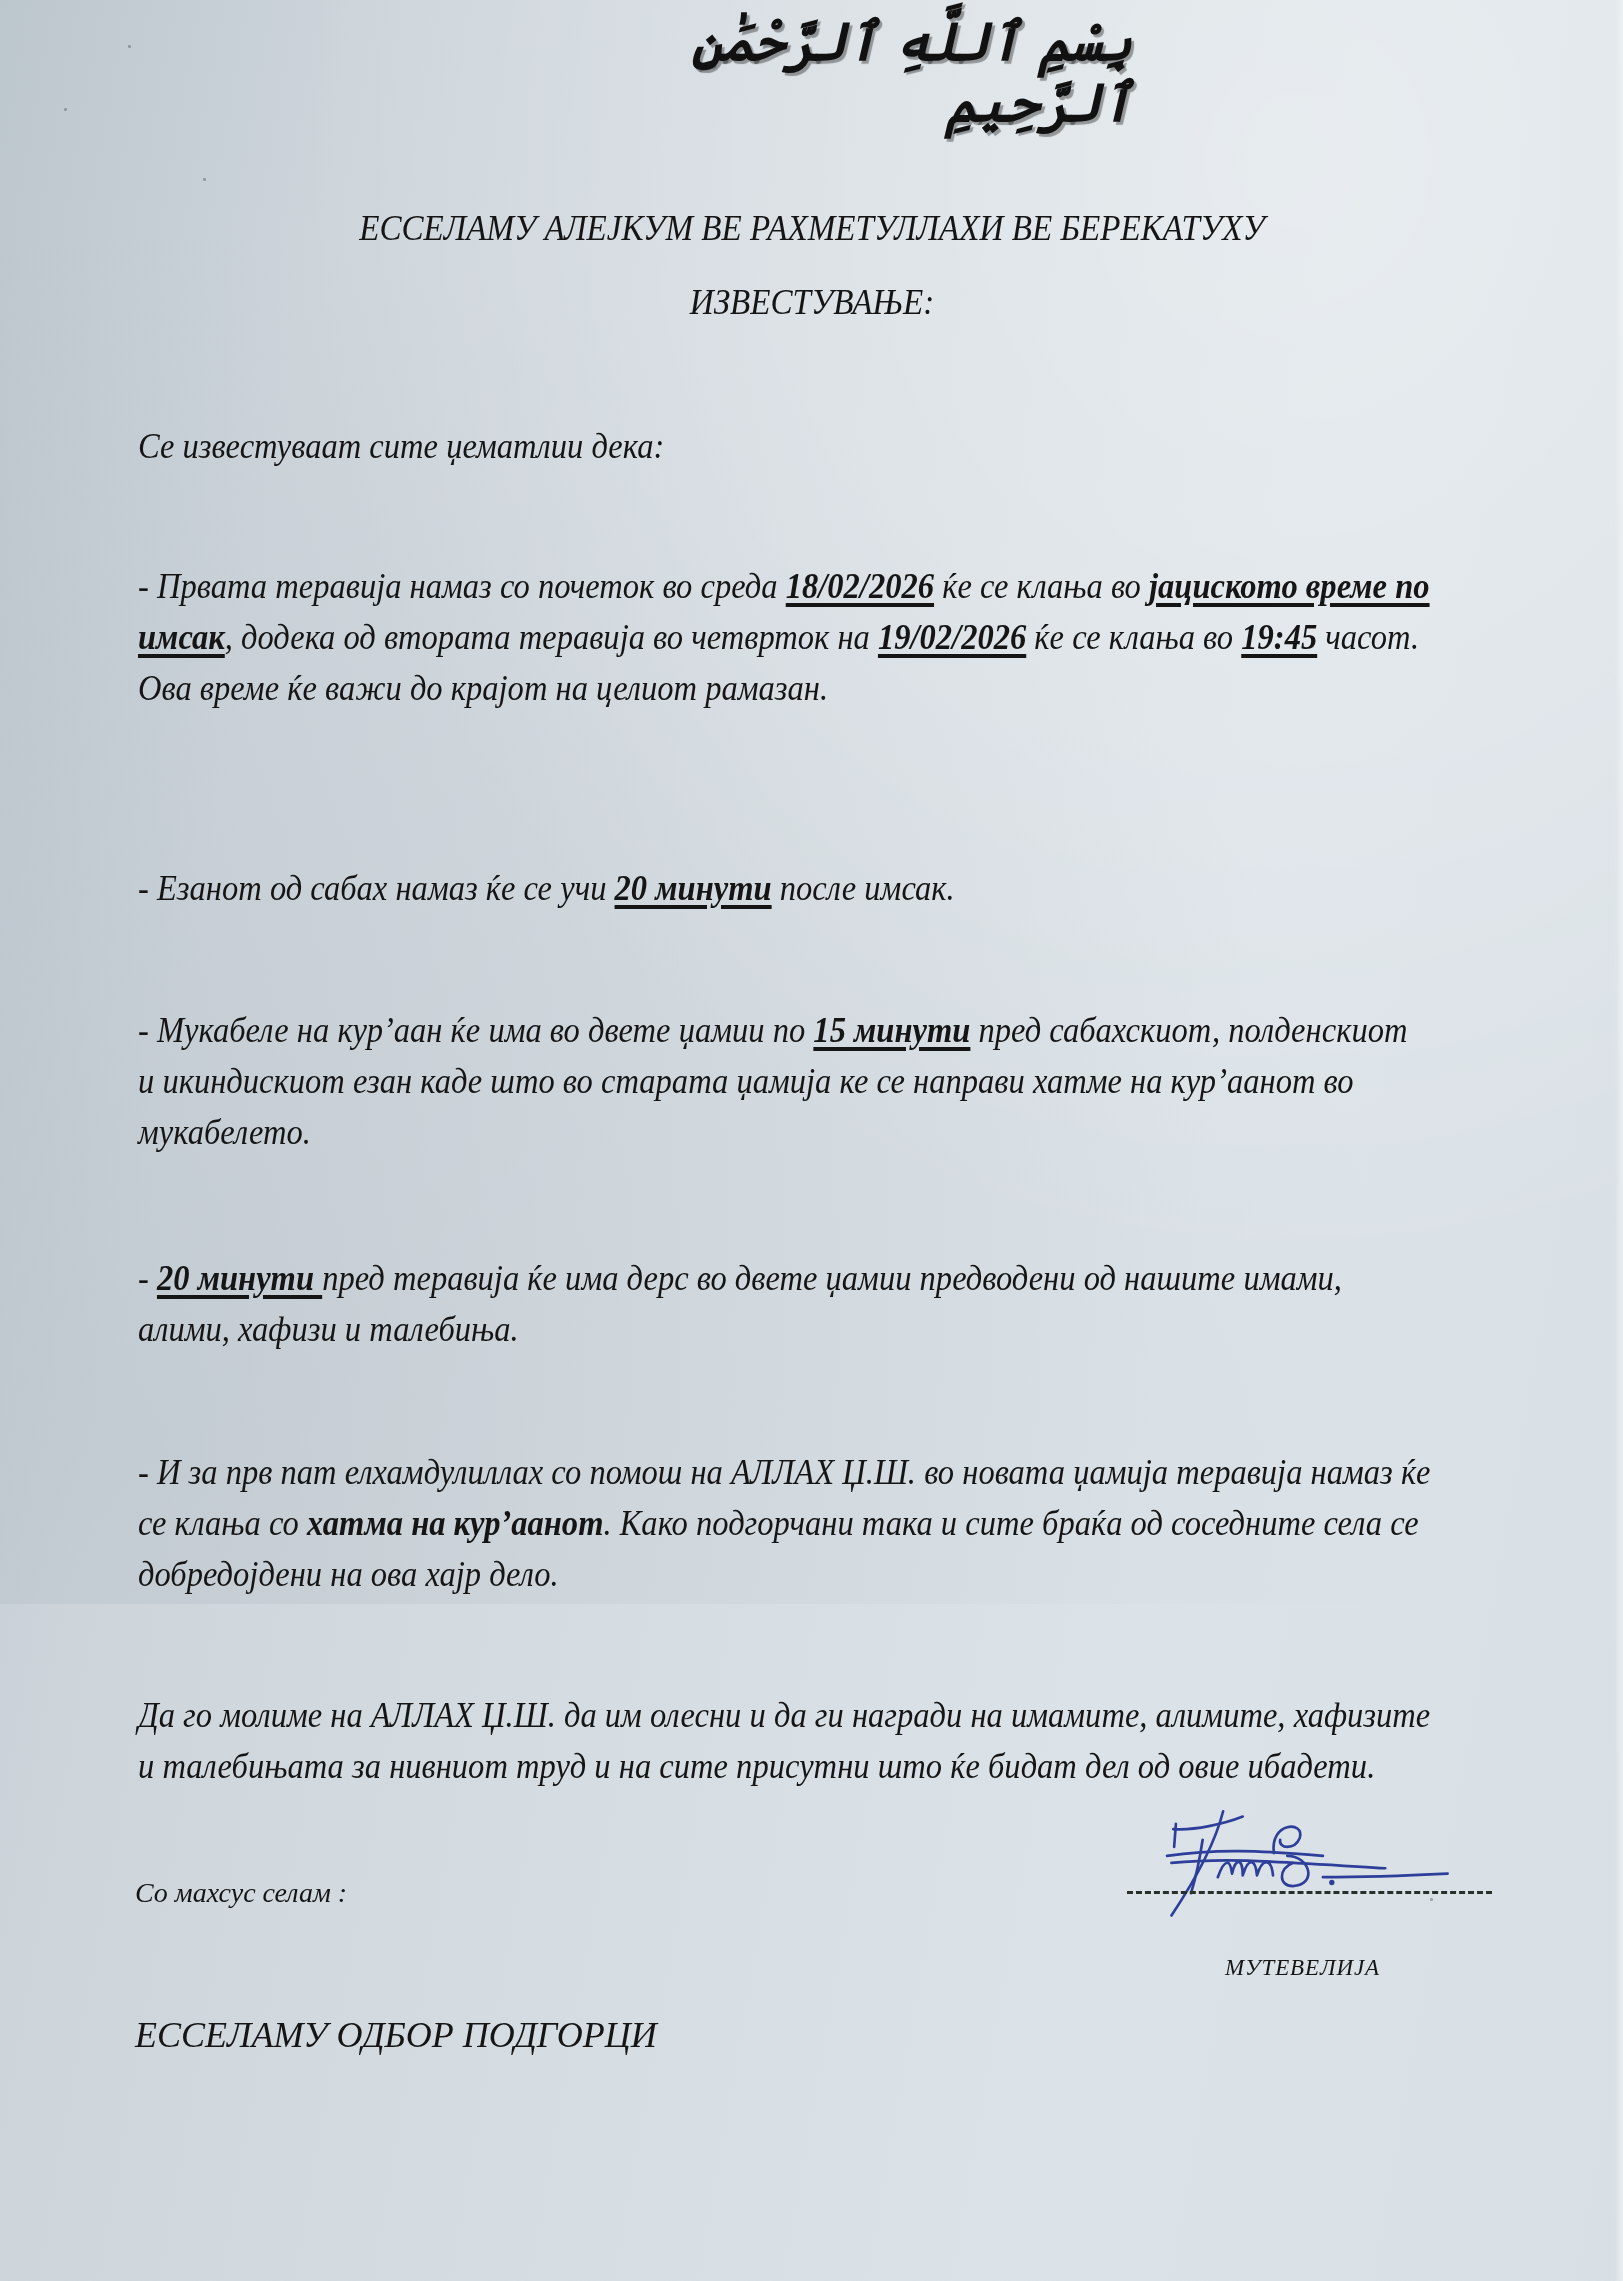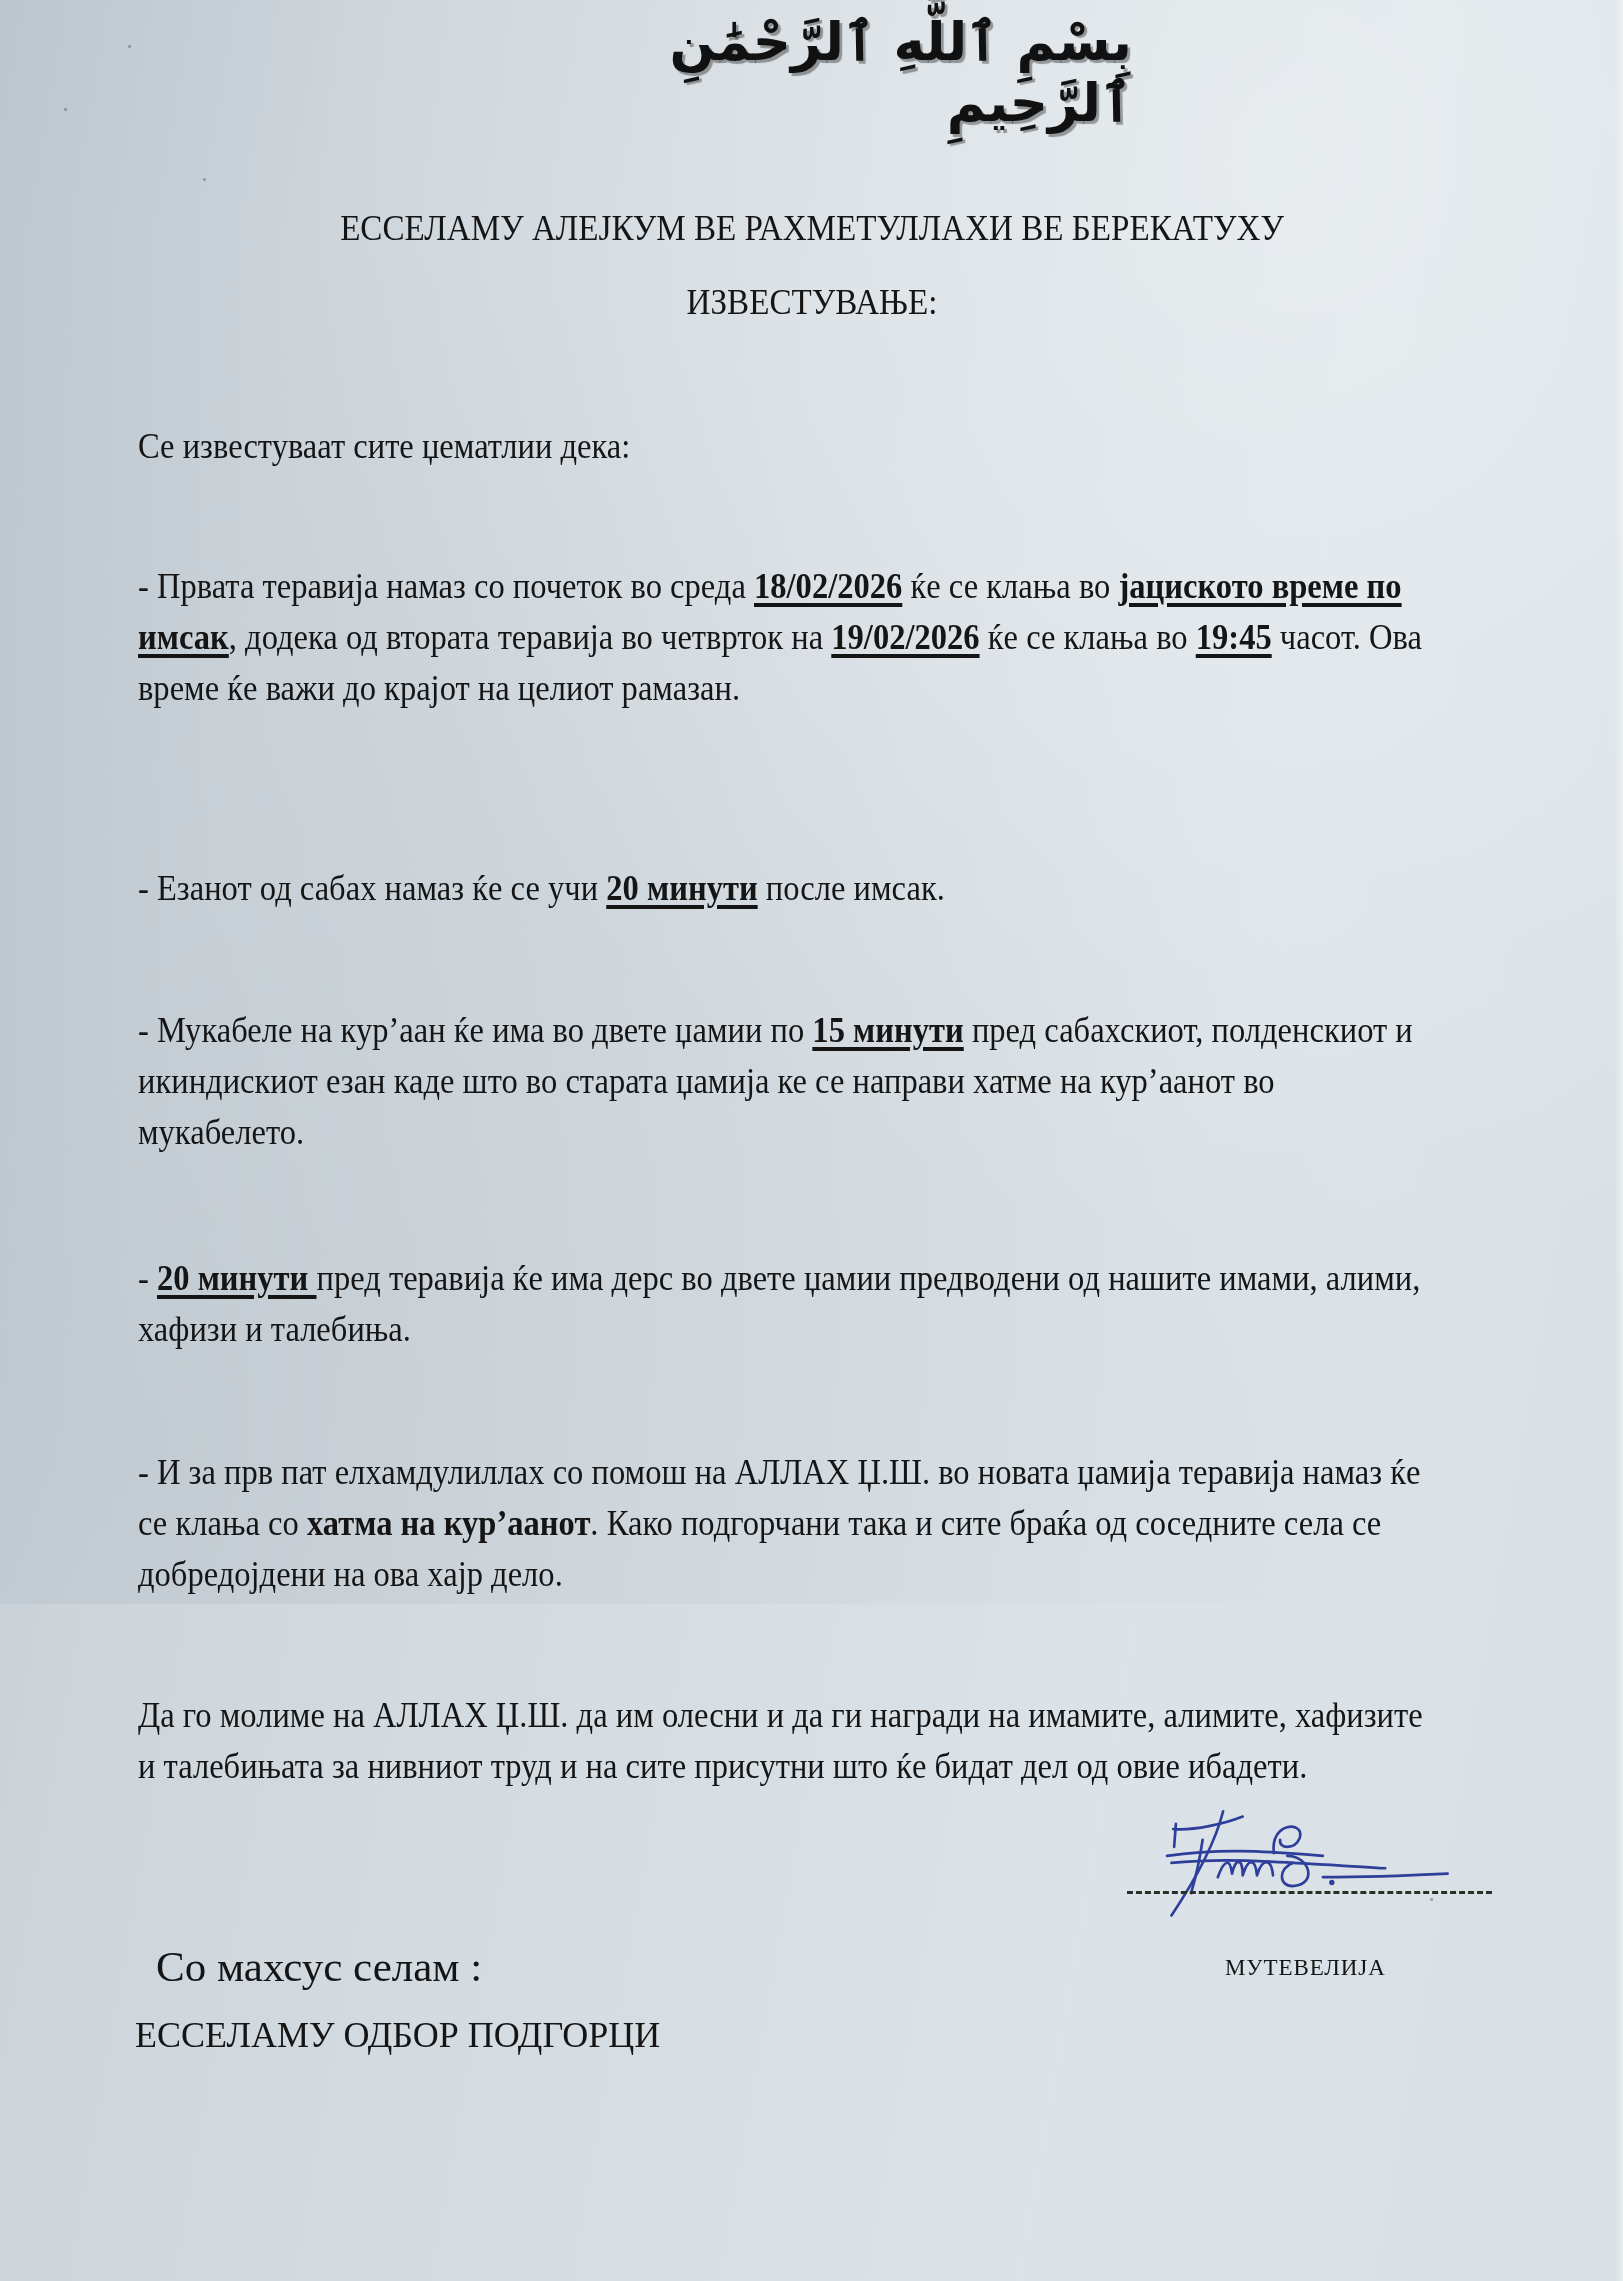--- a/index.html
+++ b/index.html
@@ -16,20 +16,21 @@
       position: relative;
     }
     .page {
       position: absolute;
       left: 0; top: 0;
       width: 1624px;
       height: 1604px;
       background:
         radial-gradient(ellipse at 80% 10%, rgba(255,255,255,0.35), rgba(255,255,255,0) 55%),
         radial-gradient(ellipse at 10% 90%, rgba(150,160,170,0.18), rgba(150,160,170,0) 60%);
+      font-style: italic;
     }
     .page-edge {
       position: absolute;
       right: 0; top: 0;
       width: 9px; height: 2281px;
       background: linear-gradient(90deg, rgba(230,236,240,0), rgba(240,244,246,0.8));
     }
     .bismillah {
       position: absolute;
       left: 508px;
@@ -72,23 +73,22 @@
     .p-intro { top: 421px; }
     .p1 { top: 561px; }
     .p2 { top: 863px; }
     .p3 { top: 1005px; }
     .p4 { top: 1253px; }
     .p5 { top: 1447px; }
     .p6 { top: 1690px; }
     .closing {
       position: absolute;
       left: 135px;
-      top: 1942px;
-      font-size: 43px;
-      margin-left: 21px;
+      top: 1877px;
+      font-size: 28px;
     }
     .org {
       position: absolute;
       left: 135px;
       top: 2014px;
       font-size: 36px;
     }
     .sig-area {
       position: absolute;
       left: 1118px;

